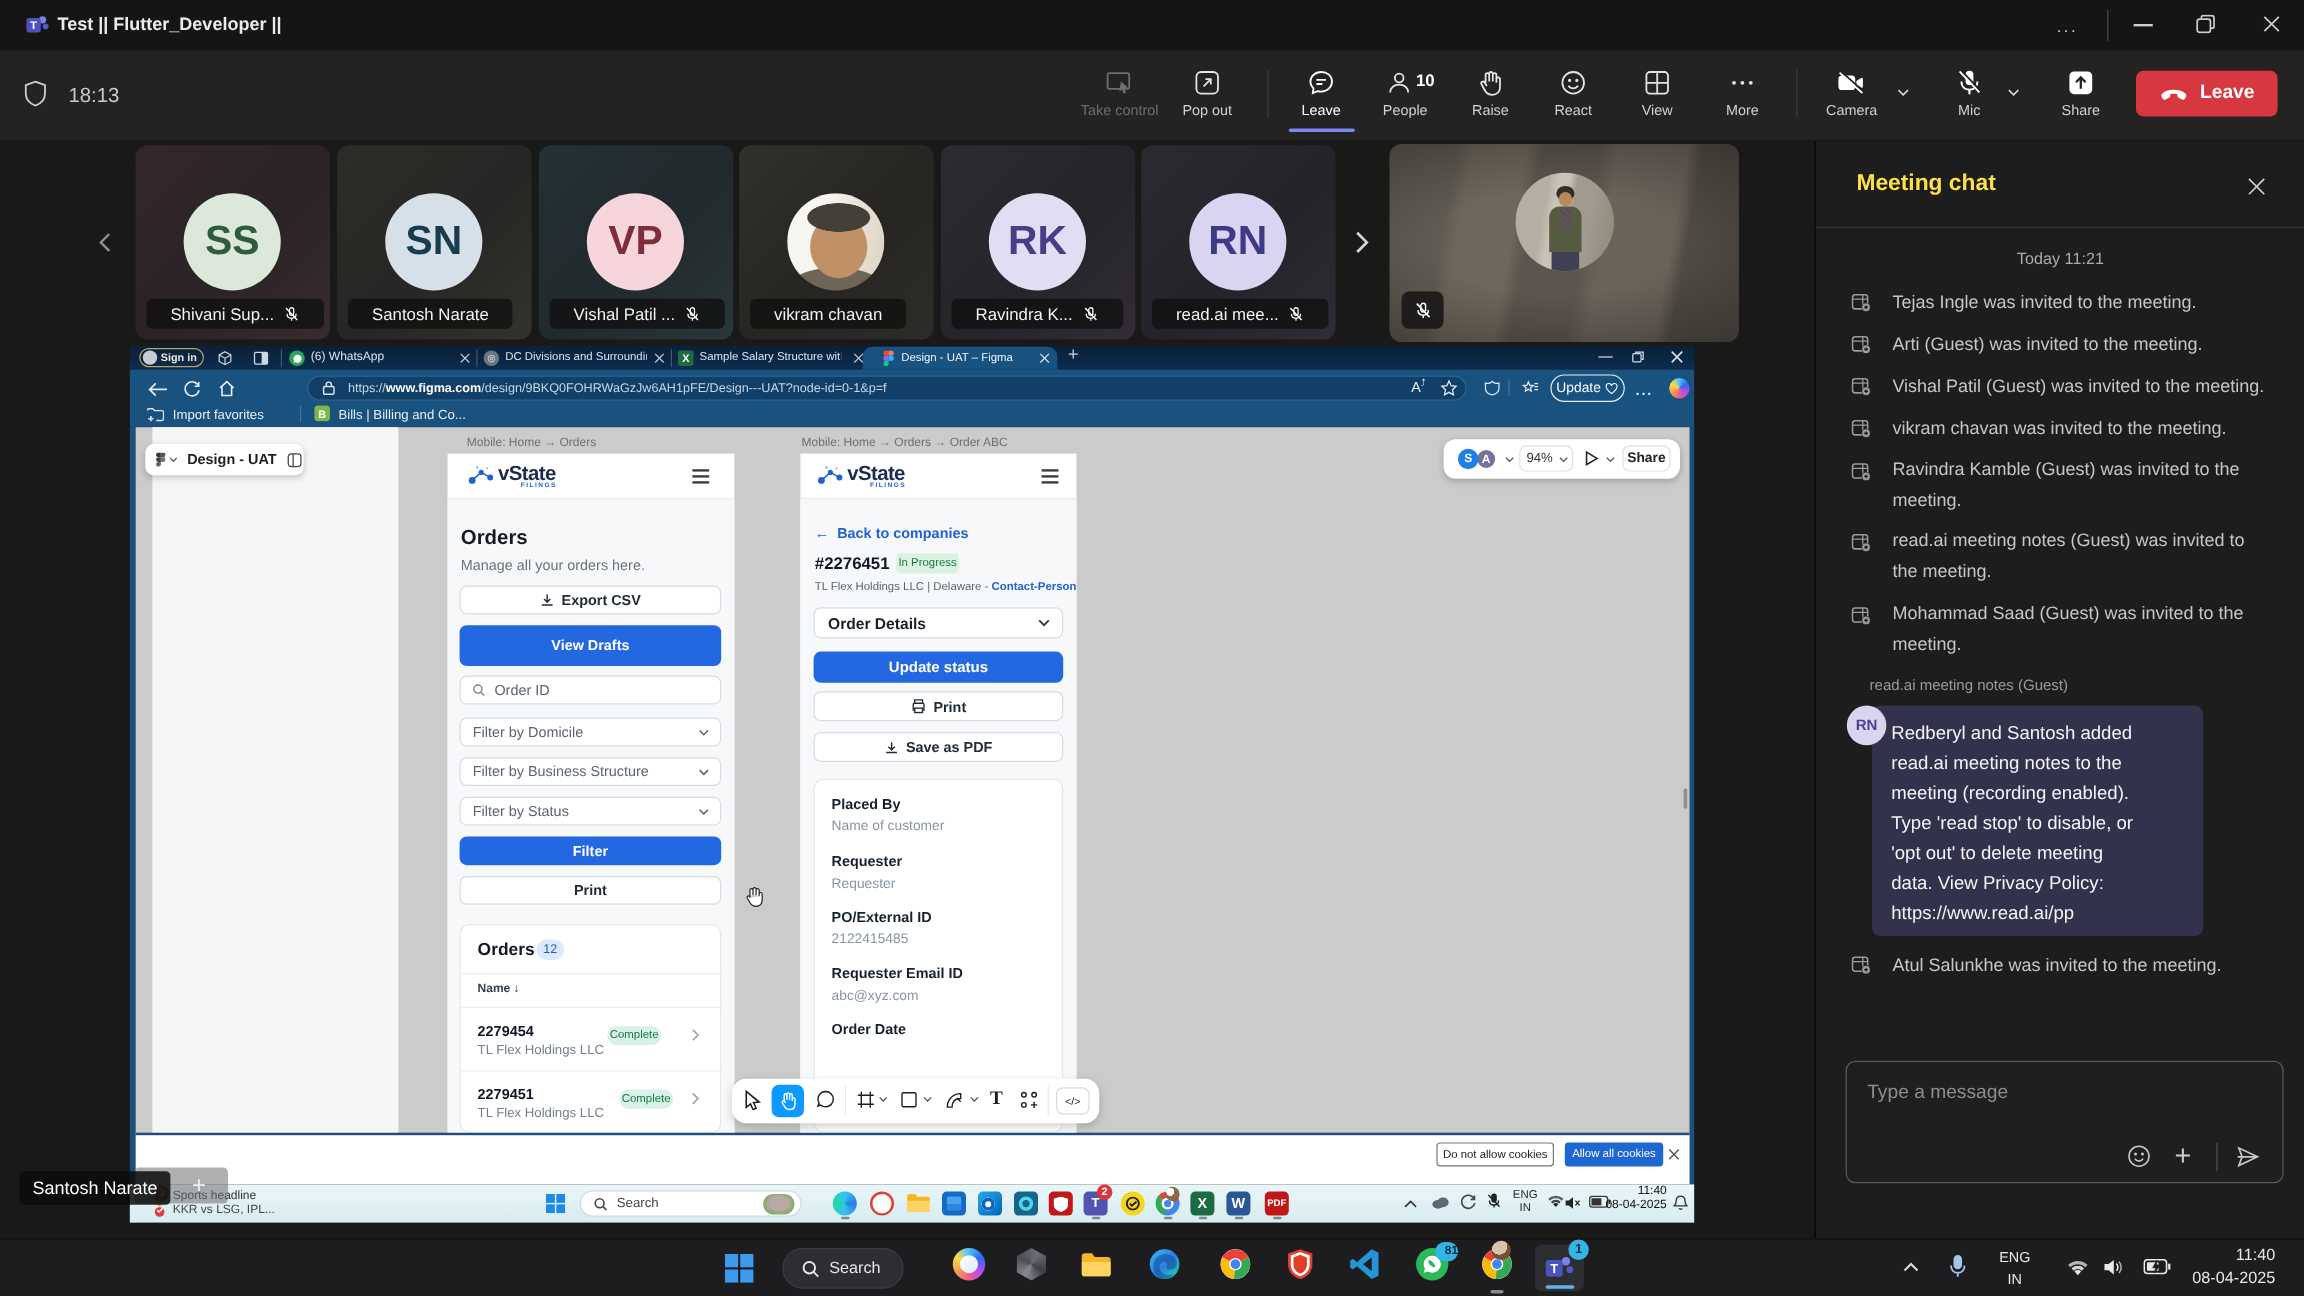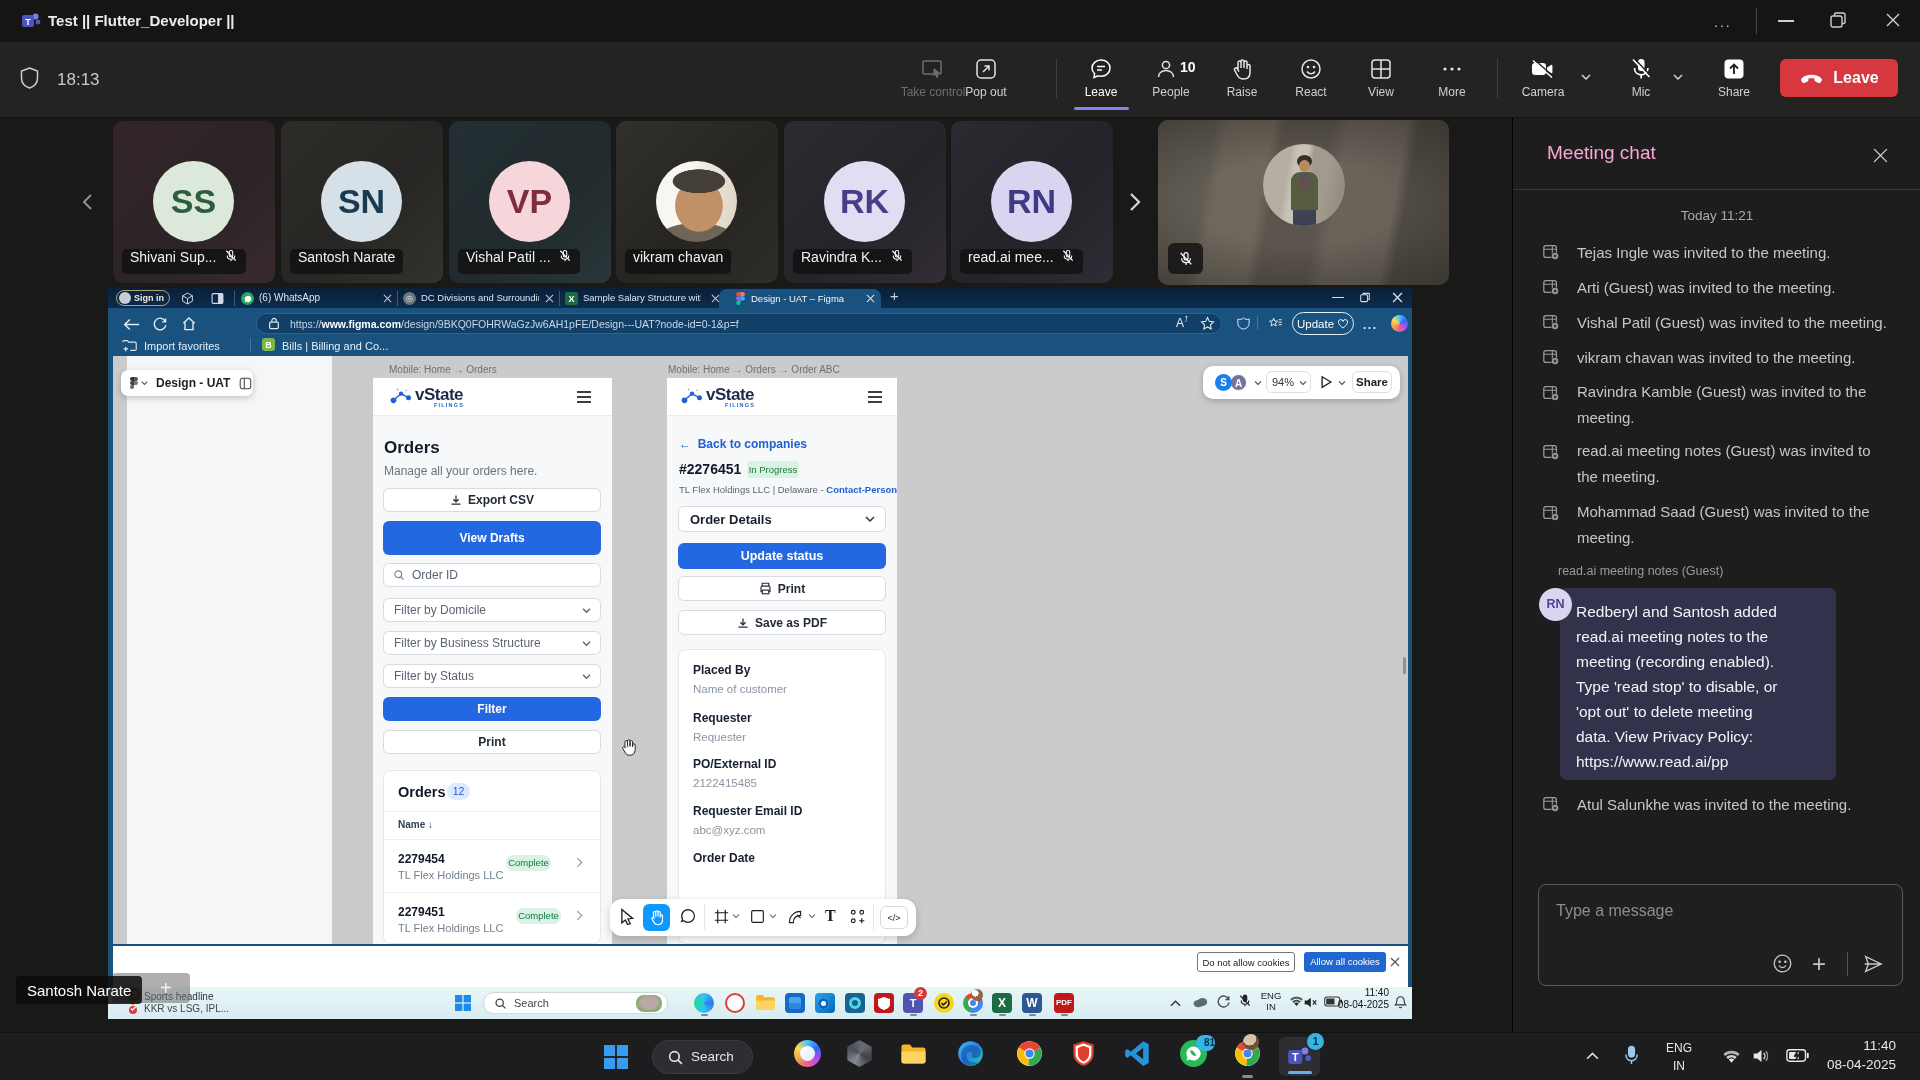--- a/index.html
+++ b/index.html
@@ -2,21 +2,21 @@
 <html><head>
 <meta charset="utf-8">
 <style>
 *{margin:0;padding:0;box-sizing:border-box}
 html,body{width:1920px;height:1080px;background:#191918;font-family:"Liberation Sans",sans-serif;overflow:hidden}
 .a{position:absolute}
 .tbtn{position:absolute;display:flex;flex-direction:column;align-items:center;color:#d6d6d6}
 .tbtn .lbl{font-size:12px;margin-top:4px;color:#d0d0d0}
 .tile{position:absolute;top:121px;width:162px;height:162px;border-radius:10px;overflow:hidden}
 .av{position:absolute;width:81px;height:81px;border-radius:50%;left:40px;top:40px;display:flex;align-items:center;justify-content:center;font-size:34px;font-weight:bold}
-.nlbl{position:absolute;left:9px;bottom:9px;height:25px;background:rgba(15,15,15,.78);border-radius:5px;display:flex;align-items:flex-start;padding:0 8px;color:#f2f2f2;font-size:14px;white-space:nowrap}
+.nlbl{position:absolute;left:9px;bottom:9px;height:25px;background:rgba(15,15,15,.78);border-radius:5px;display:flex;align-items:center;padding:0 20px;color:#f2f2f2;font-size:14px;white-space:nowrap}
 .ev{position:absolute;left:1577px;width:300px;color:#c6c6c6;font-size:15px;line-height:26px}
 .evic{position:absolute;left:1542px;width:18px;height:18px}
 .btn2{position:absolute;border:1px solid #d8dce2;border-radius:6px;background:#fff;display:flex;align-items:center;justify-content:center;font-size:12px;font-weight:bold;color:#222b38}
 .bbtn{position:absolute;border-radius:6px;background:#2368e0;display:flex;align-items:center;justify-content:center;font-size:12px;font-weight:bold;color:#fff}
 .inp{position:absolute;border:1px solid #d8dce2;border-radius:6px;background:#fff;display:flex;align-items:center;font-size:12px;color:#5a6472}
 .fl{position:absolute;font-size:12px;font-weight:bold;color:#16202e}
 .fv{position:absolute;font-size:11.5px;color:#8a95a3}
 </style>
 </head>
 <body>
@@ -48,21 +48,21 @@
   <div class="a" style="left:57px;top:28px;font-size:17px;color:#c9c9c9">18:13</div>
 </div>
 
 <div class="tbtn" style="left:895px;top:57px;width:76px;color:#6e6e6e">
   <svg width="24" height="24" viewBox="0 0 24 24" fill="none" stroke="#6e6e6e" stroke-width="1.5">
       <rect x="2" y="4" width="18" height="13" rx="1.5"></rect>
       <path d="M13 11 l6 5 -3 .5 1.5 3.5 -2 1 -1.7-3.6 -2 2.3 Z" fill="#6e6e6e" stroke="none"></path>
     </svg>
   <div class="lbl" style="color:#6e6e6e">Take control</div>
 </div>
-<div class="tbtn" style="left:948px;top:57px;width:76px">
+<div class="tbtn" style="left:968px;top:57px;width:76px">
   <svg width="24" height="24" viewBox="0 0 24 24" fill="none" stroke="#e4e4e4" stroke-width="1.5">
       <rect x="3" y="3" width="18" height="18" rx="4"></rect>
       <path d="M9 15 L15 9 M10.5 9 H15 V13.5"></path>
     </svg>
   <div class="lbl">Pop out</div>
 </div>
 <div class="a" style="left:1056px;top:58px;width:1px;height:40px;background:#3e3e3e"></div>
 <div class="tbtn" style="left:1073px;top:57px;width:56px">
   <svg width="24" height="24" viewBox="0 0 24 24" fill="none" stroke="#fff" stroke-width="1.5">
       <path d="M12 3 C6.9 3 3 6.6 3 11 c0 2.2 1 4.2 2.6 5.7 L5 20.5 l4-1.6 c1 .3 2 .4 3 .4 5.1 0 9-3.6 9-8.3 S17.1 3 12 3 Z"></path>
@@ -641,21 +641,21 @@
  <svg class="a" style="left:1286px;top:707px" width="13" height="14" viewBox="0 0 16 17" fill="none" stroke="#333" stroke-width="1.4">
       <path d="M8 2 a4.5 4.5 0 0 1 4.5 4.5 c0 3 .8 4.5 1.8 5.5 H1.7 c1-1 1.8-2.5 1.8-5.5 A4.5 4.5 0 0 1 8 2 Z M6.5 14.5 a1.6 1.6 0 0 0 3 0"></path>
     </svg>
 </div>
 
 <div class="a" style="left:112px;top:973px;width:78px;height:30px;background:rgba(110,110,110,.55);border-radius:4px"></div>
 <div class="a" style="left:160px;top:977px;color:#f0f0f0;font-size:20px;font-weight:300">+</div>
 <div class="a" style="left:16px;top:976px;height:28px;background:rgba(12,12,12,.85);border-radius:4px;display:flex;align-items:center;padding:0 11px;color:#fff;font-size:15px">Santosh Narate</div>
 
 <div class="a" style="left:1512px;top:118px;width:408px;height:914px;background:#1d1d1d;border-left:1px solid #000">
-  <div class="a" style="left:34px;top:24px;font-size:19px;font-weight:normal;color:#f9a8d4">Meeting chat</div>
+  <div class="a" style="left:34px;top:24px;font-size:19px;font-weight:bold;color:#fde047">Meeting chat</div>
   <svg class="a" style="left:359px;top:29px" width="17" height="17" viewBox="0 0 16 16" stroke="#d0d0d0" stroke-width="1.3">
       <path d="M2 2 L14 14 M14 2 L2 14"></path>
     </svg>
   <div class="a" style="left:0;top:71px;width:408px;height:1px;background:#383838"></div>
   <div class="a" style="left:0;top:90px;width:408px;text-align:center;font-size:13.5px;color:#ababab">Today 11:21</div>
 </div>
 <svg class="evic" style="top:243px" viewBox="0 0 20 20" fill="none" stroke="#9a9a9a" stroke-width="1.4">
     <rect x="2" y="3" width="14" height="13" rx="2.5"></rect>
     <path d="M2 7 H16 M11.5 3 V16" stroke-width="1.2"></path>
     <circle cx="14.5" cy="14.5" r="4.2" fill="#1d1d1d" stroke="none"></circle>

